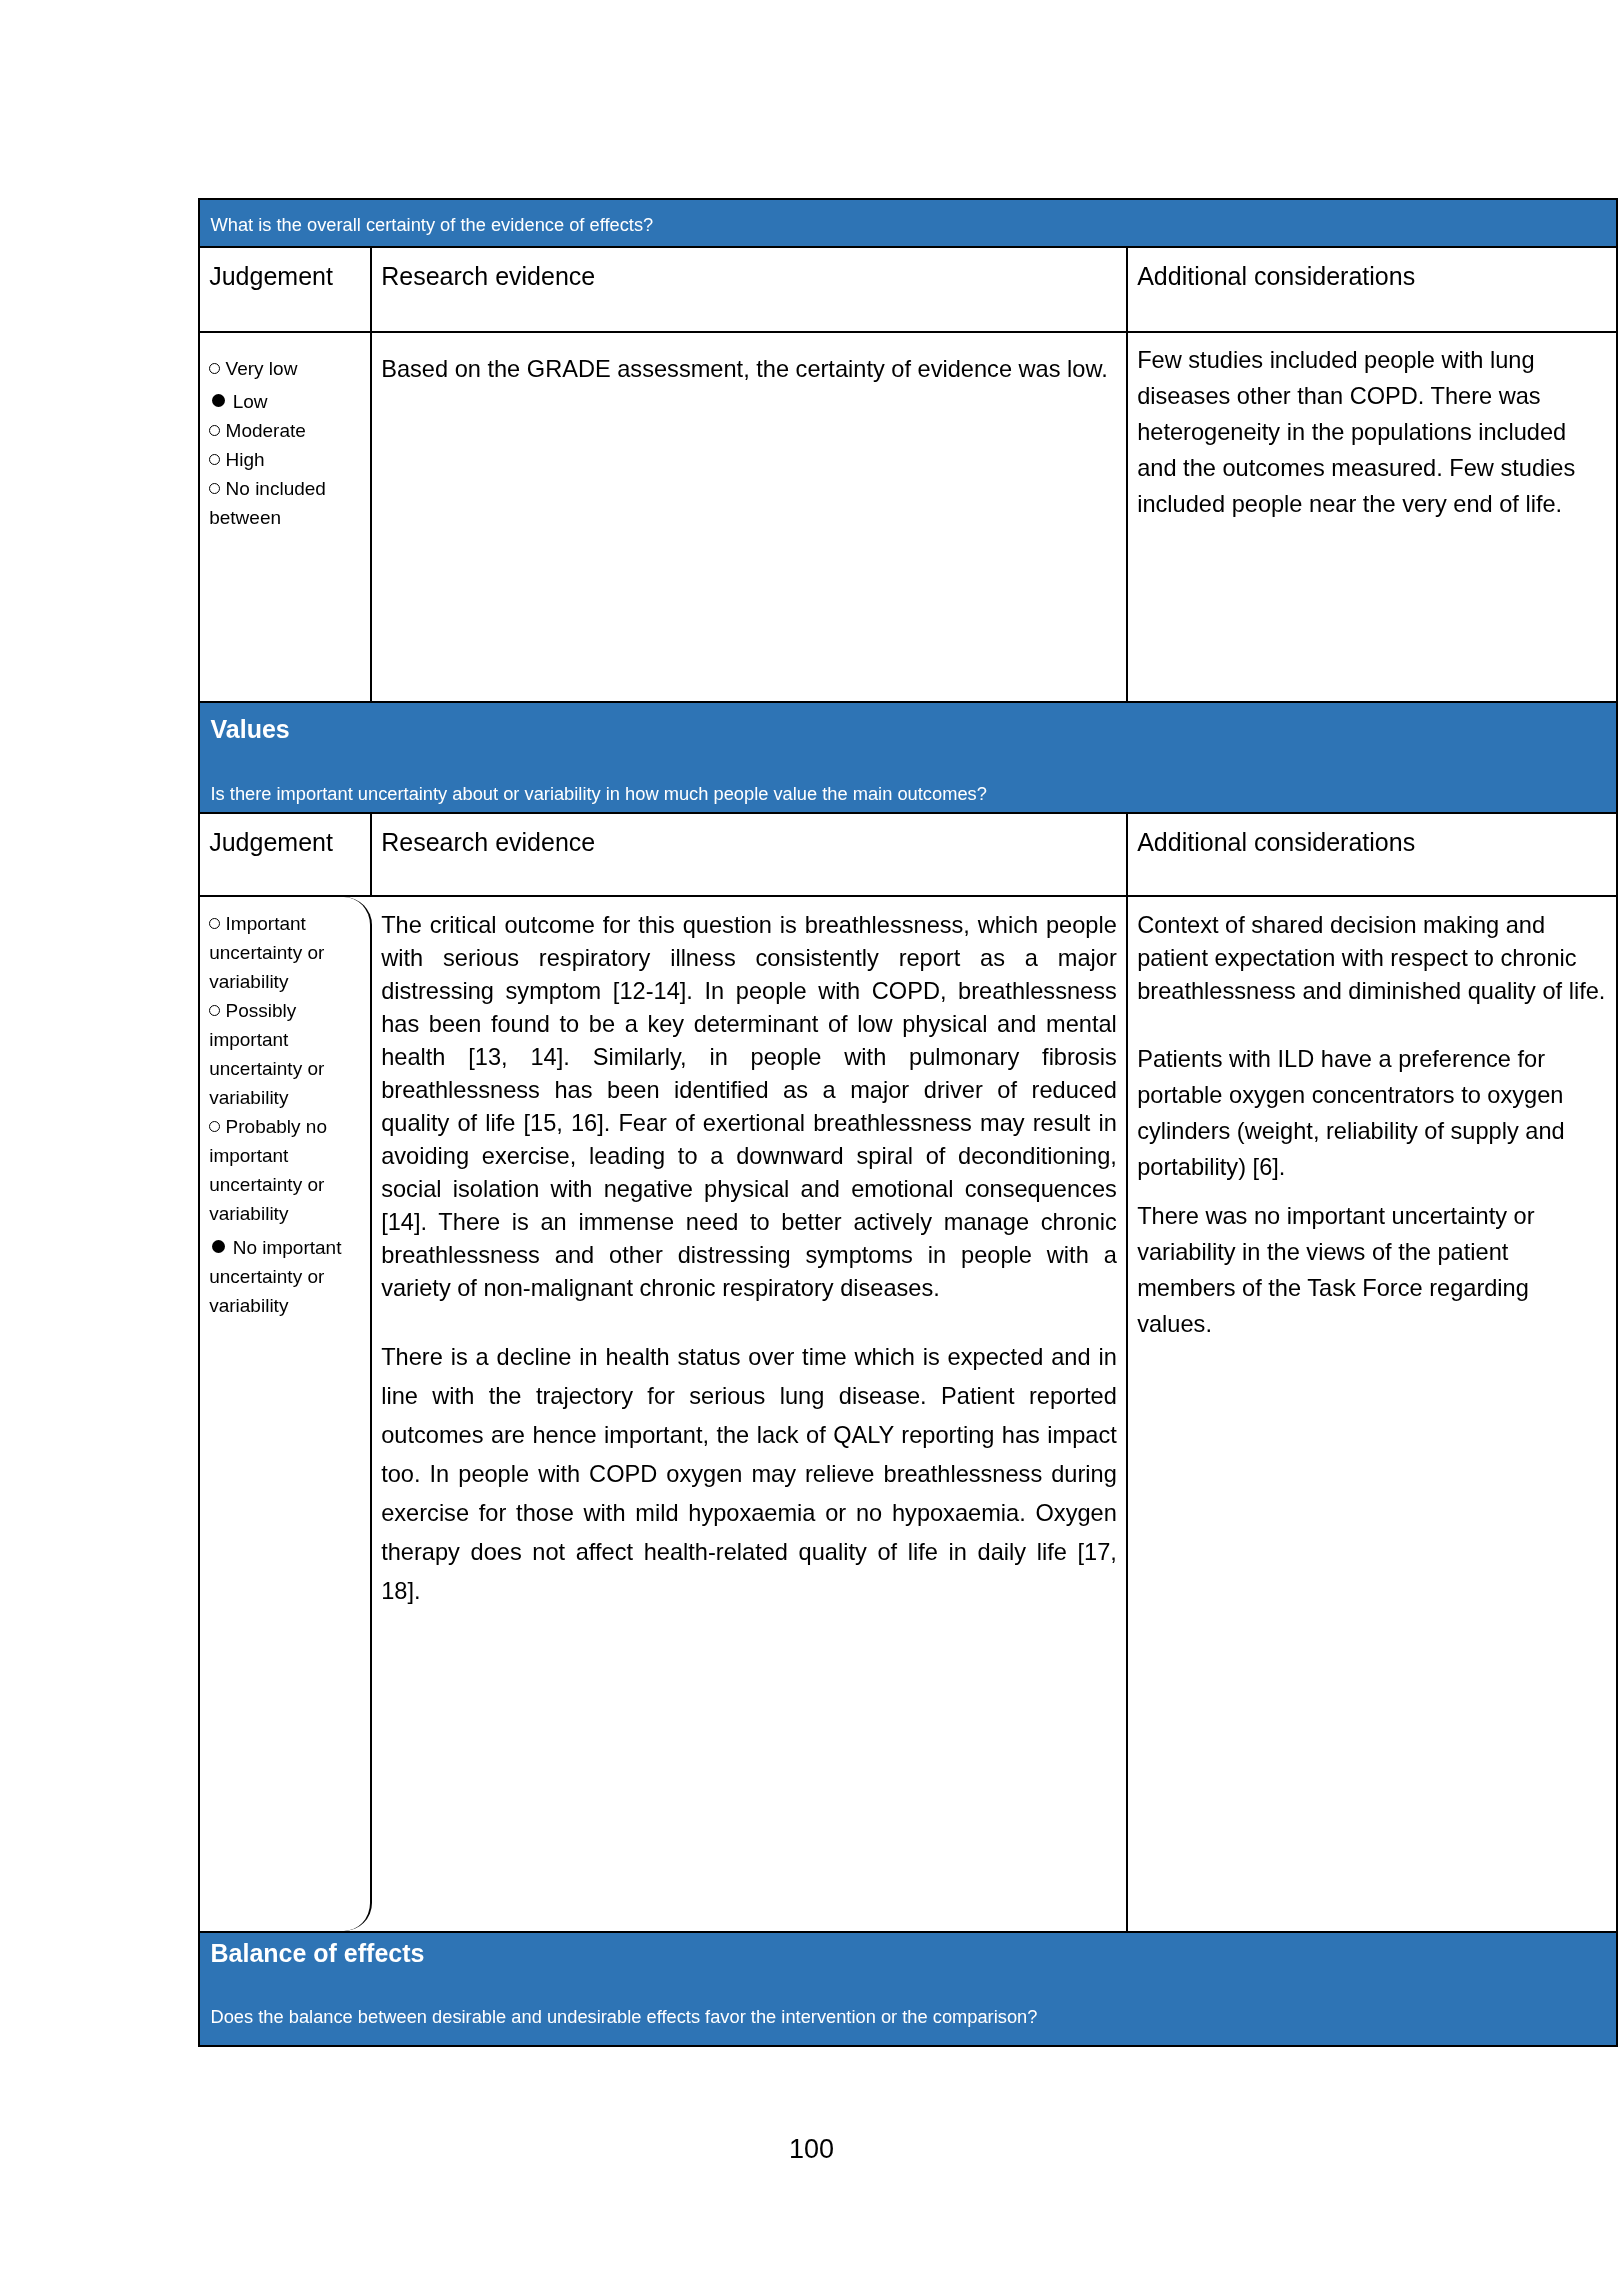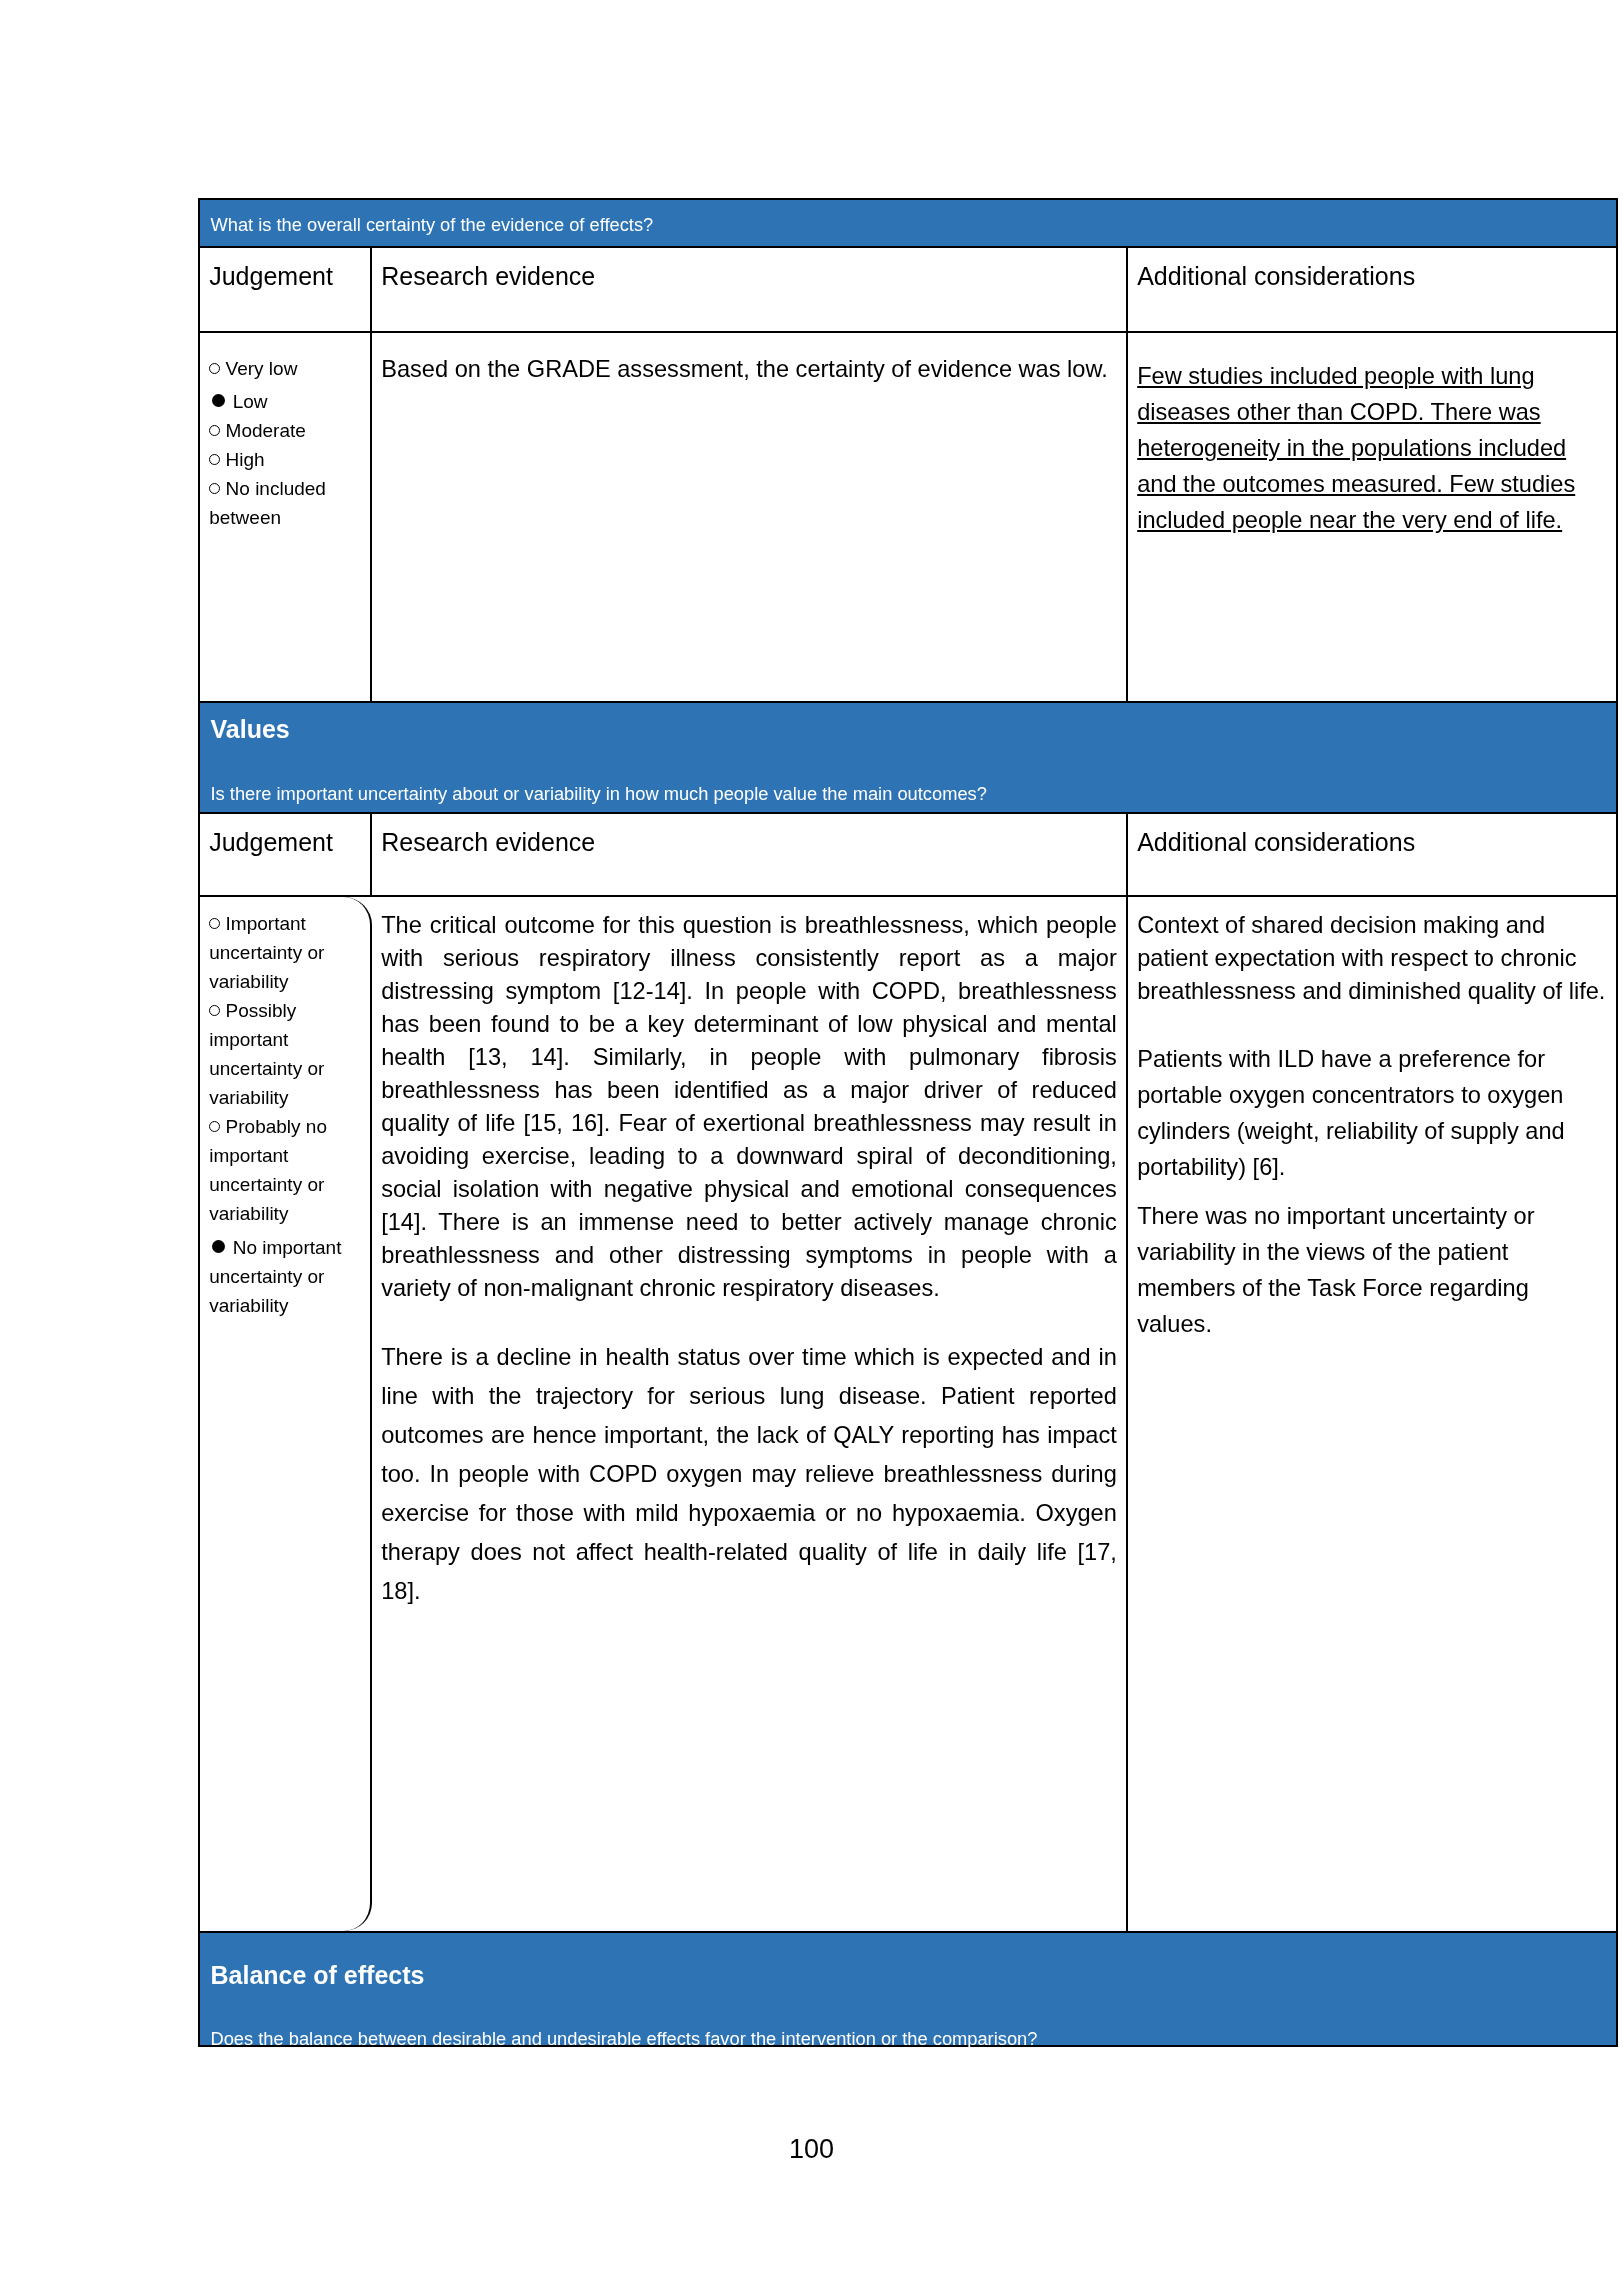--- a/index.html
+++ b/index.html
@@ -41,21 +41,21 @@
     <div class="c1 opts" style="padding-top:21px;">
       <span class="opt"><span class="rad"></span><span>Very low</span></span>
       <span class="opt" style="margin-top:3.9px;"><span class="rad on"></span><span>Low</span></span>
       <span class="opt"><span class="rad"></span><span>Moderate</span></span>
       <span class="opt"><span class="rad"></span><span>High</span></span>
       <span class="opt"><span class="rad"></span><span>No included between</span></span>
     </div>
     <div class="c2 body" style="padding-top:17px; line-height:39px;">
       <p>Based on the GRADE assessment, the certainty of evidence was low.</p>
     </div>
-    <div class="c3 addl" style="padding-top:25px;text-decoration:underline;">
+    <div class="c3 addl" style="padding-top:9px;">
       <p>Few studies included people with lung diseases other than COPD. There was heterogeneity in the populations included and the outcomes measured. Few studies included people near the very end of life.</p>
     </div>
   </div>
 
   <div class="band" style="height:111px; padding-top:11.8px;">
     <div class="title">Values</div>
     <div class="q" style="margin-top:39px;">Is there important uncertainty about or variability in how much people value the main outcomes?</div>
   </div>
   <div class="row" style="height:83px;">
     <div class="c1 hdr" style="padding-top:13px;">Judgement</div>
@@ -73,20 +73,20 @@
       <p>The critical outcome for this question is breathlessness, which people with serious respiratory illness consistently report as a major distressing symptom [12-14]. In people with COPD, breathlessness has been found to be a key determinant of low physical and mental health [13, 14]. Similarly, in people with pulmonary fibrosis breathlessness has been identified as a major driver of reduced quality of life [15, 16]. Fear of exertional breathlessness may result in avoiding exercise, leading to a downward spiral of deconditioning, social isolation with negative physical and emotional consequences [14]. There is an immense need to better actively manage chronic breathlessness and other distressing symptoms in people with a variety of non-malignant chronic respiratory diseases.</p>
       <p style="margin-top:33px; line-height:39px;">There is a decline in health status over time which is expected and in line with the trajectory for serious lung disease. Patient reported outcomes are hence important, the lack of QALY reporting has impact too. In people with COPD oxygen may relieve breathlessness during exercise for those with mild hypoxaemia or no hypoxaemia. Oxygen therapy does not affect health-related quality of life in daily life [17, 18].</p>
     </div>
     <div class="c3 addl" style="padding-top:11.8px; line-height:33px;">
       <p style="margin-bottom:33px;">Context of shared decision making and patient expectation with respect to chronic breathlessness and diminished quality of life.</p>
       <p style="line-height:36px; margin-bottom:13px;">Patients with ILD have a preference for portable oxygen concentrators to oxygen cylinders (weight, reliability of supply and portability) [6].</p>
       <p style="line-height:36px;">There was no important uncertainty or variability in the views of the patient members of the Task Force regarding values.</p>
     </div>
   </div>
 
-  <div class="band" style="height:112px; padding-top:28px; border-bottom:none;">
+  <div class="band" style="height:112px; padding-top:6px; border-bottom:none;">
     <div class="title">Balance of effects</div>
     <div class="q" style="margin-top:38px;">Does the balance between desirable and undesirable effects favor the intervention or the comparison?</div>
   </div>
 </div>
 
 <div class="pagenum">100</div>
 
 
 </body></html>

